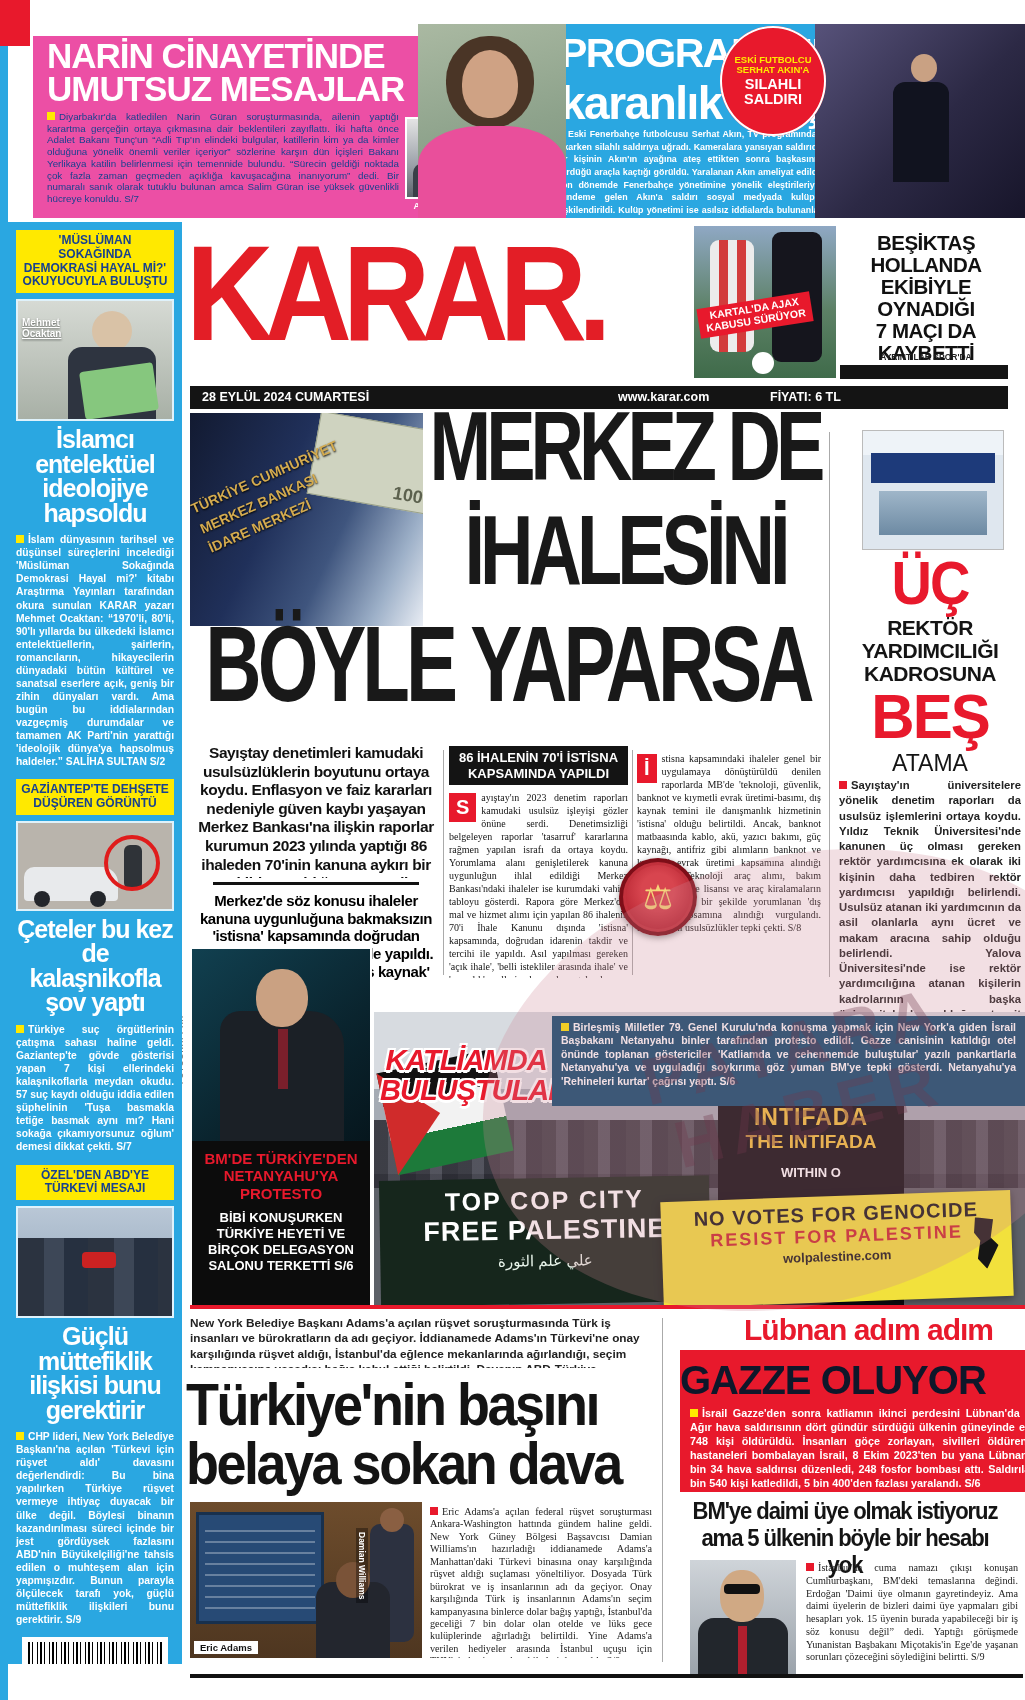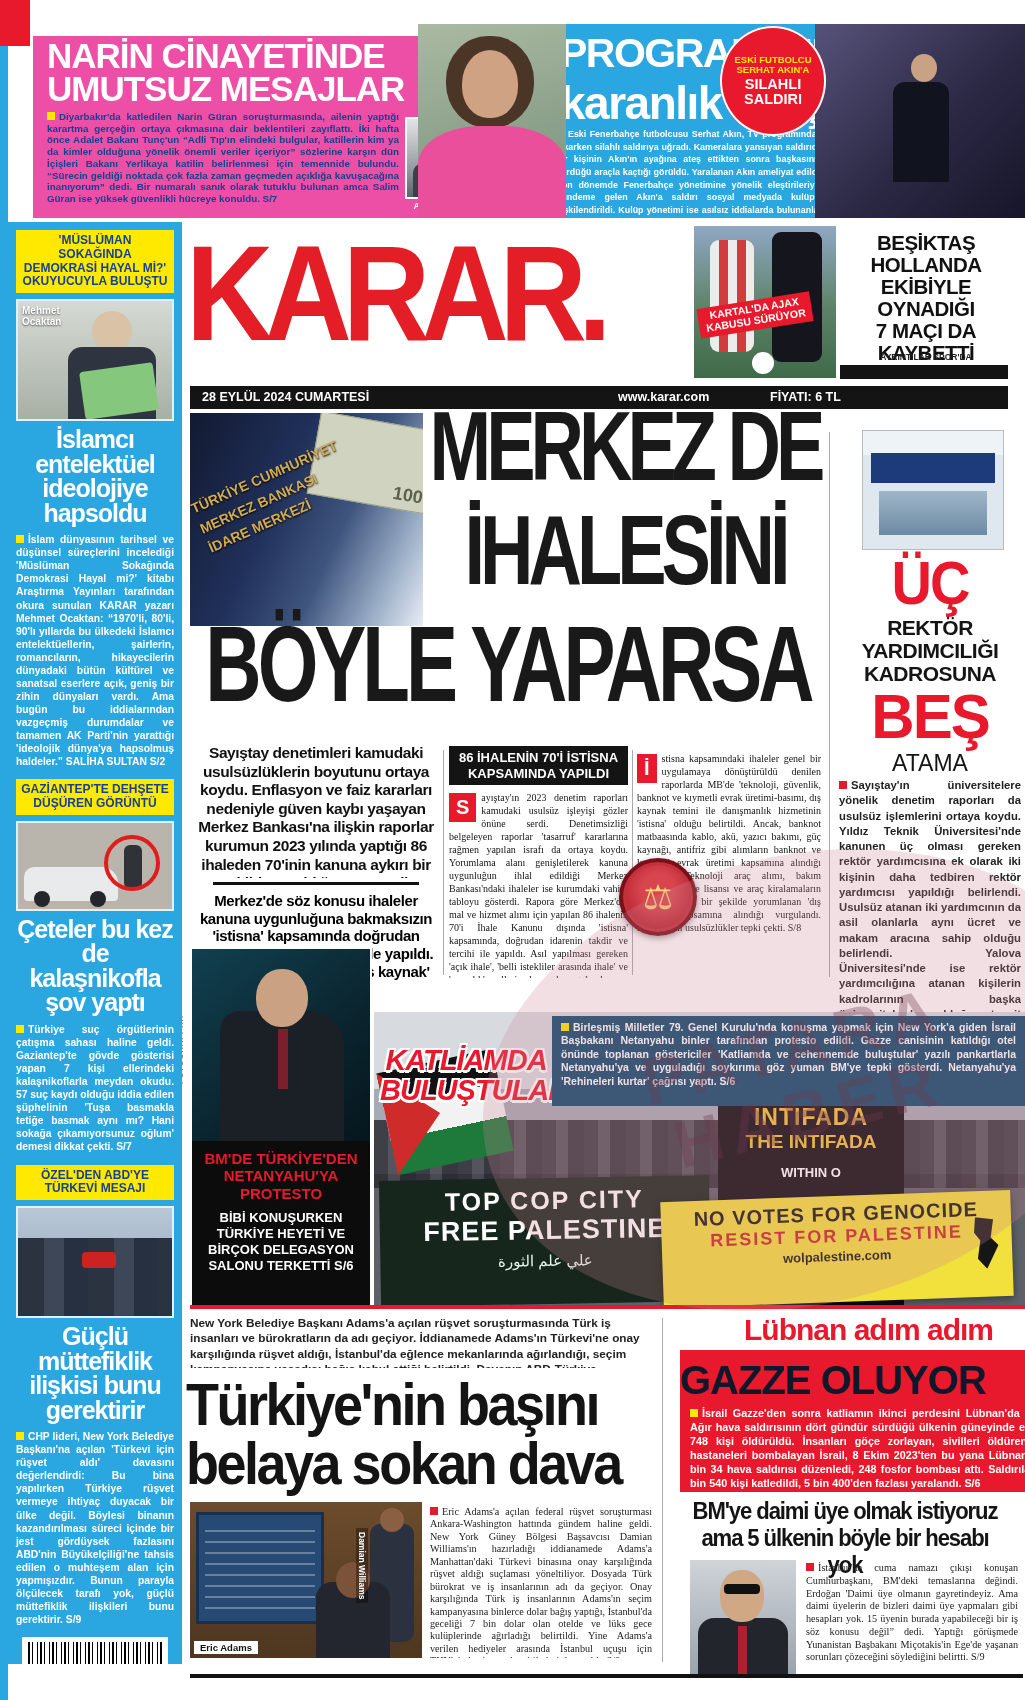--- a/index.html
+++ b/index.html
@@ -14,21 +14,21 @@
 
   
   #narin { left:33px; top:36px; width:452px; height:182px; background:#ec4fa5; padding:4px 10px 4px 14px; overflow:hidden; }
   #narin .nh { font-size:35px; line-height:.94; font-weight:900; color:#fff; letter-spacing:-1px; }
   #narin-wrap { margin-top:5px; }
   #yerlikaya { float:right; width:70px; margin:6px 0 0 6px; }
   #yerlikaya .ph { width:66px; height:82px; background:linear-gradient(#e4e4e4,#9aa0a8 60%,#5d636b); border:2px solid #fff; position:relative; overflow:hidden;}
   #yerlikaya .ph .hd { position:absolute; left:16px; top:10px; width:32px; height:36px; border-radius:50%; background:#d9b896;}
   #yerlikaya .ph .bd { position:absolute; left:6px; top:44px; width:52px; height:40px; border-radius:10px 10px 0 0; background:#3a3f48;}
   #yerlikaya .cap { font-size:9px; font-weight:800; color:#fff; text-align:center; margin-top:2px; }
-  #narin .nb { font-size:9.8px; line-height:1.2; font-weight:700; color:#17418f; text-align:justify; }
+  #narin .nb { font-size:9.8px; line-height:1.2; font-weight:400; color:#17418f; text-align:justify; }
   .buly::before { content:""; display:inline-block; width:8px; height:8px; background:#ffe900; margin-right:4px; }
   .bulr::before { content:""; display:inline-block; width:8px; height:8px; background:#e8192c; margin-right:4px; }
 
   #narin-girl { left:418px; top:24px; width:148px; height:194px; z-index:2; background:linear-gradient(165deg,#aab9a2,#8da28b 55%,#7b9380); overflow:hidden; }
   #narin-girl .hair { position:absolute; left:28px; top:12px; width:88px; height:92px; background:#4a3526; border-radius:48%; }
   #narin-girl .face { position:absolute; left:44px; top:26px; width:56px; height:68px; background:#cda astonishing; background:#cfa284; border-radius:50% 50% 46% 46%; }
   #narin-girl .sweater { position:absolute; left:0; bottom:0; width:100%; height:92px; background:#e94f9b; border-radius:42% 42% 0 0; }
 
   #program { left:468px; top:24px; width:557px; height:194px; background:#2aa7e1; overflow:hidden; }
   #program .k1 { position:absolute; left:92px; top:6px; font-size:41px; font-weight:900; color:#fff; letter-spacing:-1.5px; }
@@ -186,22 +186,22 @@
   #bottom-rule { left:190px; top:1674px; width:833px; height:4px; background:#111; }
 
   
   #side { left:8px; top:222px; width:174px; height:1442px; background:#2aa7e1; padding:8px; overflow:hidden; }
   .skicker { background:#ffe900; color:#17418f; font-weight:800; font-size:12px; line-height:1.15; text-align:center;
              padding:4px 5px; margin-bottom:6px; }
   .sphoto { position:relative; border:2px solid #dff2fb; margin-bottom:6px; overflow:hidden; }
   .shead { color:#fff; font-weight:800; font-size:25px; line-height:.98; text-align:center; letter-spacing:-1px; margin:4px 0 8px; }
   .sbody { color:#fff; font-weight:700; font-size:10.3px; line-height:1.27; text-align:justify; margin-bottom:11px; }
   #sp1 { height:122px; background:linear-gradient(#d6dad4,#a8b0a6); }
-  #sp1 .lbl { position:absolute; left:4px; top:4px; width:64px; color:#fff; font-size:10px; font-weight:700; line-height:1.1;
-              text-shadow:0 1px 2px rgba(0,0,0,.6); }
+  #sp1 .lbl { position:absolute; left:4px; top:16px; width:64px; color:#fff; font-size:10px; font-weight:700; line-height:1.1;
+              text-shadow:0 1px 2px rgba(0,0,0,.6);text-decoration:underline; }
   #sp1 .h1f { position:absolute; left:74px; top:10px; width:40px; height:40px; border-radius:50%; background:#d9c2a6; }
   #sp1 .b1f { position:absolute; left:50px; top:46px; width:88px; height:76px; background:#2e3440; border-radius:14px 14px 0 0; }
   #sp1 .book { position:absolute; right:16px; bottom:4px; width:74px; height:48px; background:#86c77e; transform:rotate(-8deg); border-radius:4px; }
   #sp2 { height:90px; background:#b9b4ac; }
   #sp2 .car { position:absolute; left:6px; bottom:8px; width:94px; height:34px; background:#e8eaec; border-radius:10px 16px 4px 4px; }
   #sp2 .w1,#sp2 .w2 { position:absolute; bottom:2px; width:16px; height:16px; border-radius:50%; background:#23262b; }
   #sp2 .w1 { left:16px; } #sp2 .w2 { left:72px; }
   #sp2 .rc { position:absolute; right:12px; top:12px; width:56px; height:56px; border:4px solid #e01c1c; border-radius:50%; }
   #sp2 .man { position:absolute; right:30px; top:22px; width:18px; height:44px; background:#2f3338; border-radius:6px; }
   #sp3 { height:112px; background:linear-gradient(#b9c7d6,#8fa3b8); }

